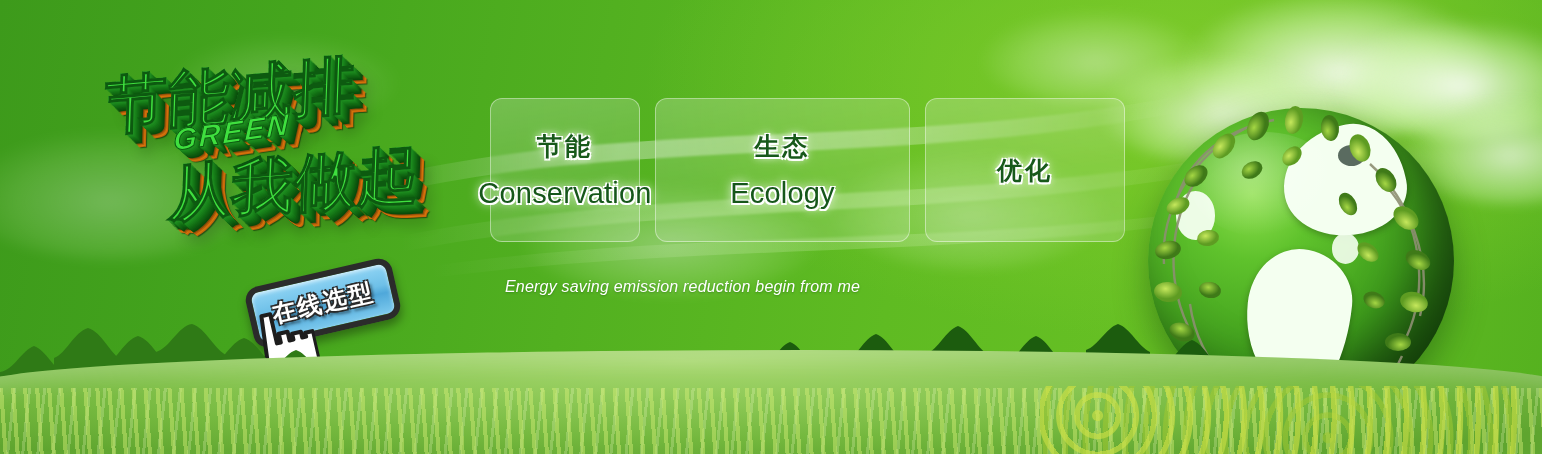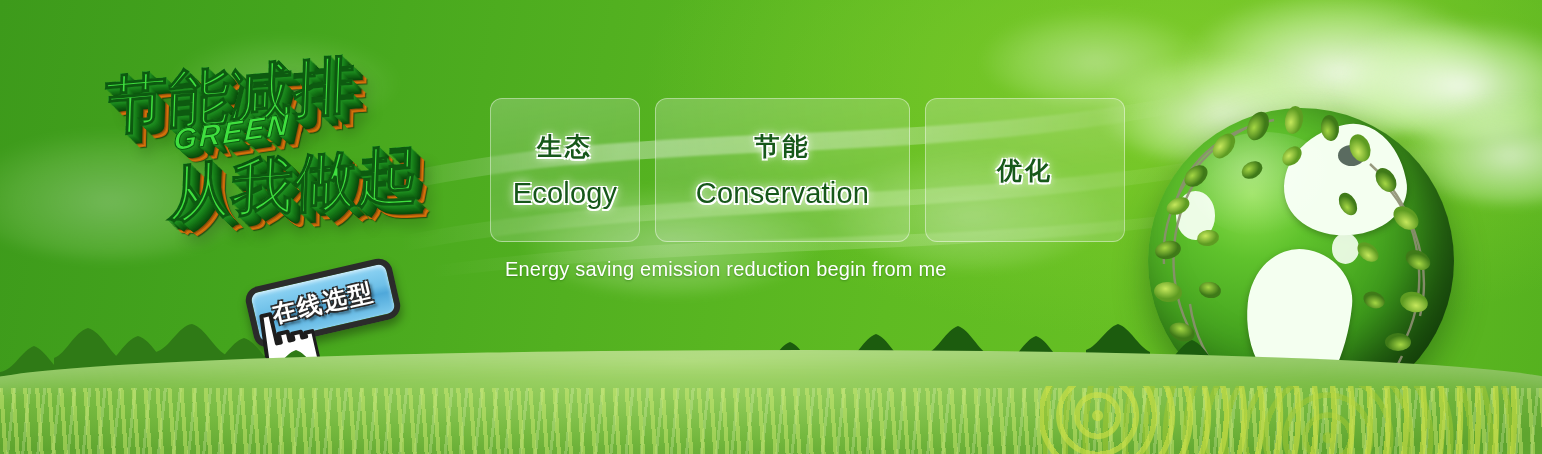--- a/index.html
+++ b/index.html
@@ -89,23 +89,24 @@
   }
   .card-en {
     font-size:29px; font-weight:400; color:#16571a; letter-spacing:.2px;
     text-shadow:
       -1.5px -1.5px 0 #fff, 1.5px -1.5px 0 #fff, -1.5px 1.5px 0 #fff, 1.5px 1.5px 0 #fff,
       0 0 8px rgba(255,255,255,.95), 0 0 14px rgba(255,255,255,.65);
   }
 
   
   .tagline {
-    position:absolute; left:505px; top:258px;
-    font-size:20px; color:#ffffff; letter-spacing:.2px;
+    position:absolute; left:505px; top:278px;
+    font-size:16px; color:#ffffff; letter-spacing:.2px;
     text-shadow:0 1px 2px rgba(40,110,20,.55);
+    font-style:italic;
   }
 
   
   .cta-wrap { position:absolute; left:248px; top:272px; transform:rotate(-13deg); }
   .cta-btn {
     width:150px; height:62px; border-radius:14px;
     background:linear-gradient(180deg, #8fd4f4 0%, #6ec0e8 42%, #4fa8da 58%, #7dcaee 100%);
     border:6px solid #2b2b2b;
     box-shadow:0 6px 10px rgba(0,0,0,.35), inset 0 2px 4px rgba(255,255,255,.7);
     display:flex; align-items:center; justify-content:center;
@@ -211,26 +212,26 @@
   </svg>
 
   <div class="headline">
     <div class="hl-line hl-top">节能减排</div>
     <div class="hl-line hl-green">GREEN</div>
     <div class="hl-line hl-bottom">从我做起</div>
   </div>
 
   <div class="cards">
     <div class="card">
+      <div class="card-cn">节能</div>
+      <div class="card-en">Conservation</div>
+    </div>
+    <div class="card">
       <div class="card-cn">生态</div>
       <div class="card-en">Ecology</div>
-    </div>
-    <div class="card">
-      <div class="card-cn">节能</div>
-      <div class="card-en">Conservation</div>
     </div>
     <div class="card">
       <div class="card-cn">优化</div>
     </div>
   </div>
 
   <div class="tagline">Energy saving emission reduction begin from me</div>
 
   <div class="cta-wrap">
     <div class="cta-btn">

